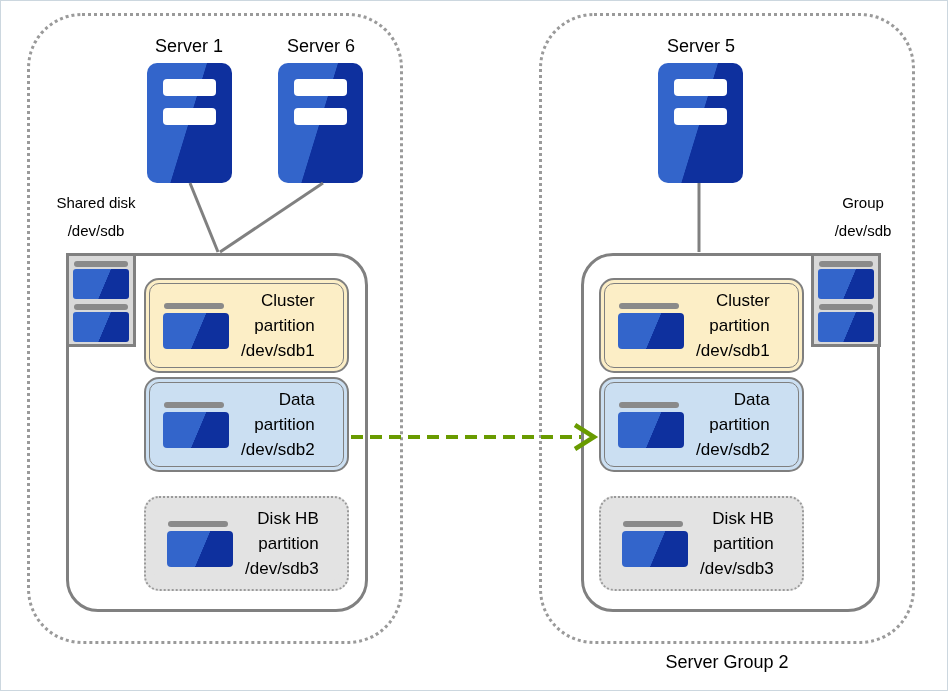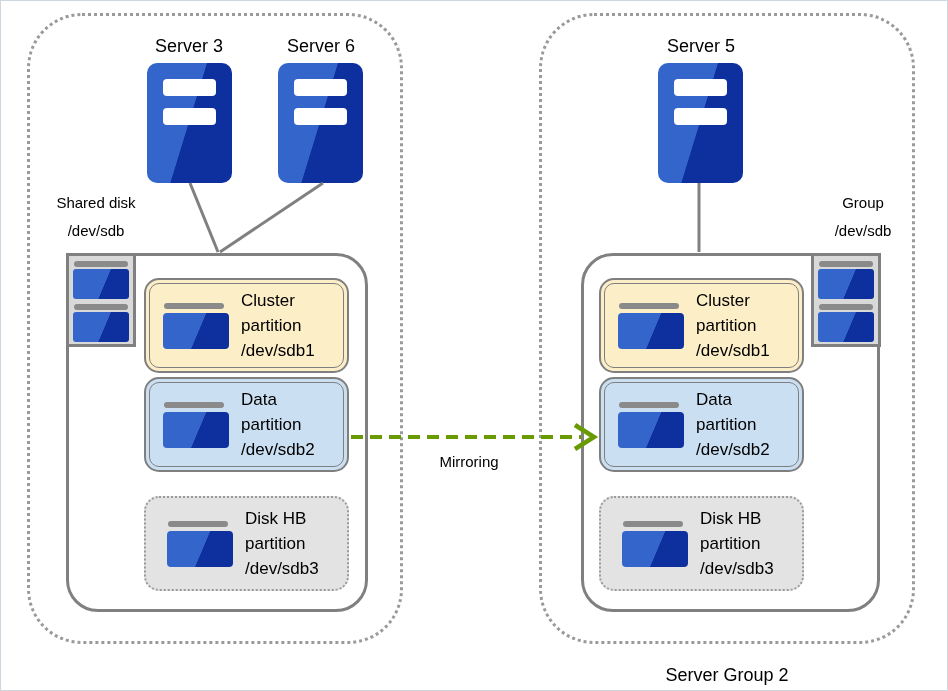--- a/index.html
+++ b/index.html
@@ -35,34 +35,34 @@
   .part.cluster{background:#fceec6;}
   .part.data{background:#cbdff2;}
   .part.hb{background:#e3e3e3;border:2px dotted #9a9a9a;padding:8px;}
   .part.hb .part-inner{border:none;}
   .col1{left:143px;} .col2{left:598px;}
   .row1{top:277px;} .row2{top:376px;} .row3{top:495px;}
   .p-icon{margin-left:13px;flex:none;width:66px;}
   .p-icon .bar{width:60px;height:6px;background:#8a8a8a;border-radius:3px;margin:0 0 4px 1px;}
   .p-icon .disk{width:66px;height:36px;border-radius:4px;background:linear-gradient(113deg,#3365cb 53%,#0e309e 53.6%);}
   .p-text{margin-left:12px;font-size:17px;line-height:25px;}
-  .p-text span{display:block;}
+  .p-text span{display:block;text-align:right;}
   svg.overlay{position:absolute;left:0;top:0;z-index:6;pointer-events:none;}
 </style>
 </head>
 <body>
 
 <div class="stage">
 
   <div class="group" style="left:26px;top:12px;width:376px;height:631px;"></div>
   <div class="group" style="left:538px;top:12px;width:376px;height:631px;"></div>
 
-  <div class="caption" style="left:538px;top:650px;width:376px;margin-top:13px;">Server Group 2</div>
+  <div class="caption" style="left:538px;top:650px;width:376px;">Server Group 2</div>
 
-  <div class="caption" style="left:133px;top:34px;width:110px;">Server 3</div>
+  <div class="caption" style="left:133px;top:34px;width:110px;">Server 1</div>
   <div class="caption" style="left:265px;top:34px;width:110px;">Server 6</div>
   <div class="caption" style="left:645px;top:34px;width:110px;">Server 5</div>
 
   <div class="server-icon" style="left:146px;top:62px;">
     <div class="slot slot1"></div>
     <div class="slot slot2"></div>
   </div>
   <div class="server-icon" style="left:277px;top:62px;">
     <div class="slot slot1"></div>
     <div class="slot slot2"></div>
@@ -178,15 +178,14 @@
   </div>
 
   <svg class="overlay" width="948" height="691" viewBox="0 0 948 691">
     <line x1="189" y1="182" x2="217" y2="251" stroke="#808080" stroke-width="3"></line>
     <line x1="322" y1="182" x2="219" y2="251" stroke="#808080" stroke-width="3"></line>
     <line x1="698" y1="182" x2="698" y2="251" stroke="#808080" stroke-width="3"></line>
     <line x1="350" y1="436" x2="580" y2="436" stroke="#699b00" stroke-width="4" stroke-dasharray="12 7"></line>
     <polyline points="574,424 593,436 574,448" fill="none" stroke="#699b00" stroke-width="4.5"></polyline>
   </svg>
 
-  <div class="caption small-caption" style="left:398px;top:450px;width:140px;line-height:22px;">Mirroring</div>
 
 </div>
 
 </body></html>

